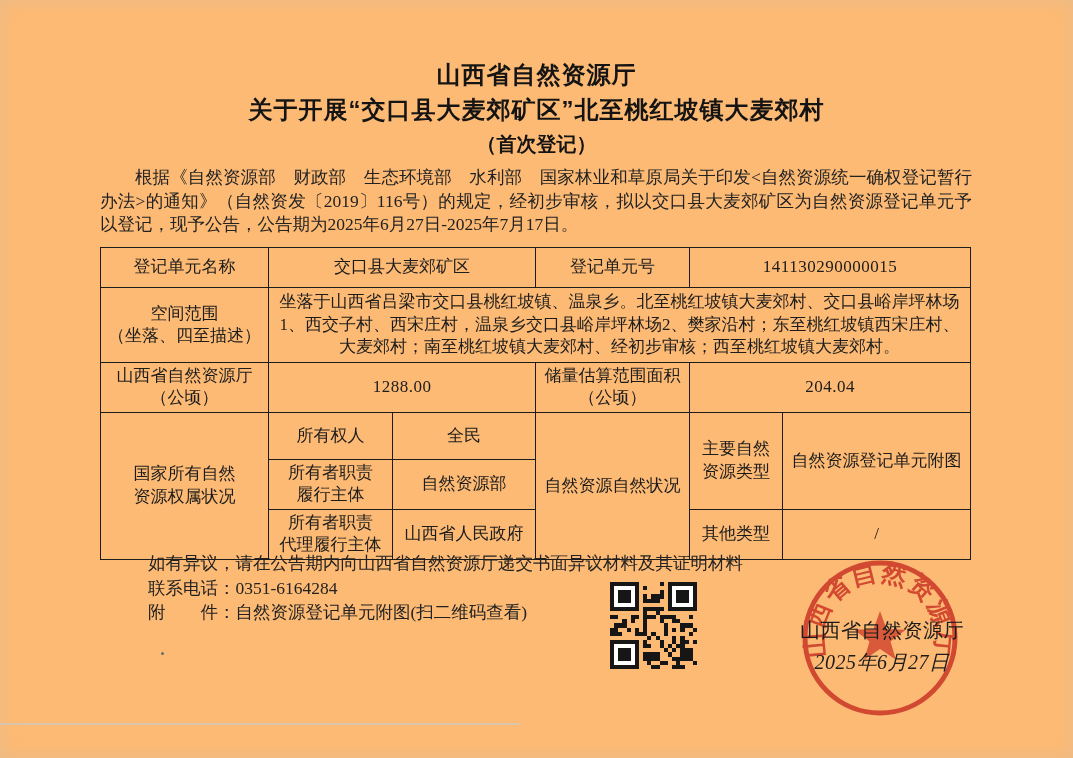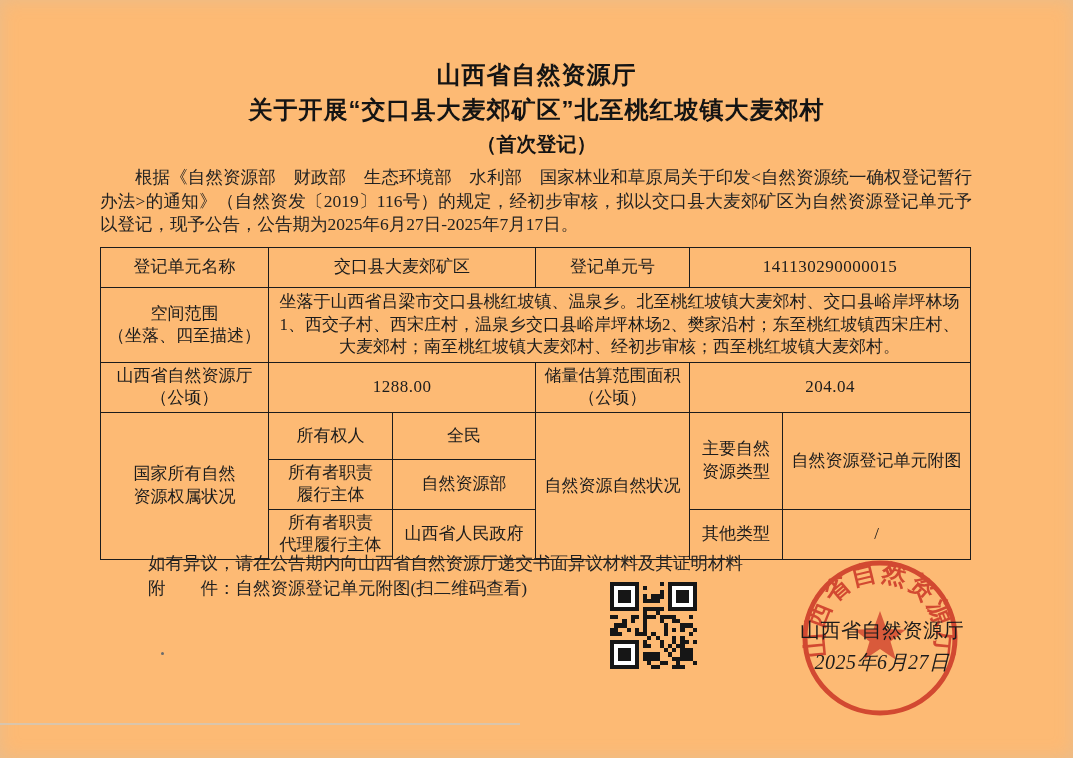--- a/index.html
+++ b/index.html
@@ -118,20 +118,23 @@
         <td>山西省人民政府</td>
         <td>其他类型</td>
         <td>/</td>
       </tr>
     </tbody>
   </table>
 
   <div class="footer">
     <div class="fline">
       <span>如有异议，请在公告期内向山西省自然资源厅递交书面异议材料及其证明材料</span>
+    </div>
+    <div class="fline">
+      <span>联系电话：</span><span>0351-6164284</span>
     </div>
     <div class="fline">
       <span>附　　件：</span><span>自然资源登记单元附图(扫二维码查看)</span>
     </div>
   </div>
 
   <svg class="qr" viewBox="0 0 21 21" shape-rendering="crispEdges" fill="#161616">
       <rect x="12" y="0" width="1" height="1"></rect>
       <rect x="8" y="1" width="1" height="1"></rect>
       <rect x="12" y="2" width="1" height="1"></rect>

